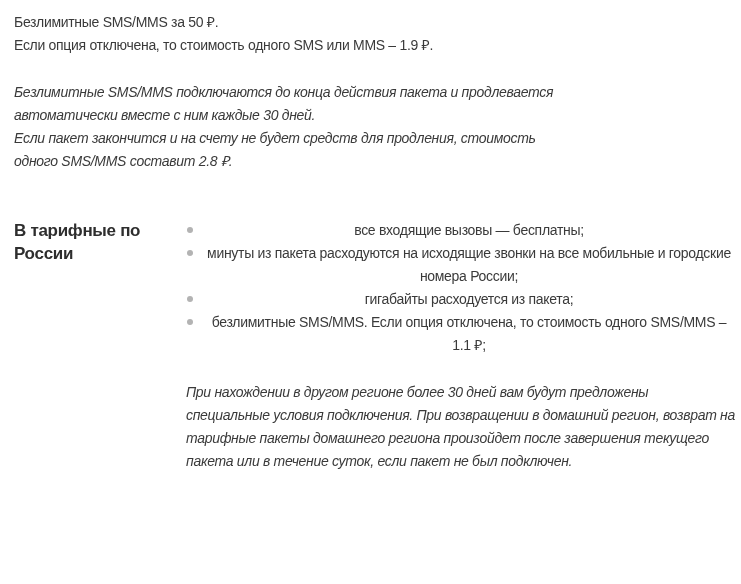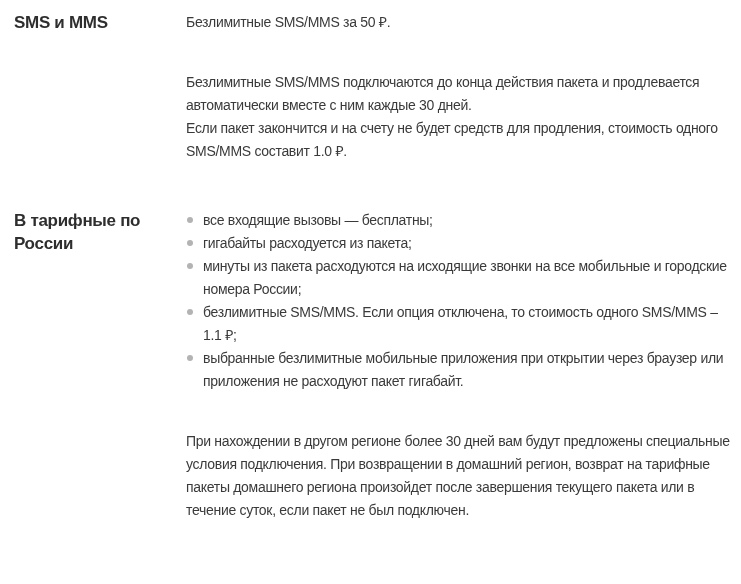--- a/index.html
+++ b/index.html
@@ -36,24 +36,25 @@
     color: var(--term-color);
   }
   .desc {
     flex: 0 0 549px;
     width: 549px;
     font-size: 14px;
     line-height: 23px;
     letter-spacing: -0.3px;
     color: var(--text-color);
   }
-  .para + .para, .outro { margin-top: 37px; }
+  .para + .para, .outro { margin-top: 24px; font-style: italic; }
   .line { display: block; }
   ul.bullets {
     list-style: none;
+    text-align: center;
   }
   ul.bullets li {
     position: relative;
     padding-left: 17px;
   }
   .bullet {
     position: absolute;
     left: 1px;
     top: 8px;
     width: 6px;
@@ -61,54 +62,50 @@
     border-radius: 50%;
     background: var(--bullet-color);
   }
 </style>
 </head>
 <body>
 
 <div class="doc">
 
   <div class="row">
-    <div class="term">SMS и MMS</div>
     <div class="desc">
       <div class="para">
         <span class="line">Безлимитные SMS/MMS за 50 ₽.</span>
+        <span class="line">Если опция отключена, то стоимость одного SMS или MMS – 1.9 ₽.</span>
       </div>
       <div class="para">
         <span class="line">Безлимитные SMS/MMS подключаются до конца действия пакета и продлевается автоматически вместе с ним каждые 30 дней.</span>
-        <span class="line">Если пакет закончится и на счету не будет средств для продления, стоимость одного SMS/MMS составит 1.0 ₽.</span>
+        <span class="line">Если пакет закончится и на счету не будет средств для продления, стоимость одного SMS/MMS составит 2.8 ₽.</span>
       </div>
     </div>
   </div>
 
   <div class="row">
     <div class="term">В тарифные по России</div>
     <div class="desc">
       <ul class="bullets">
         <li>
           <span class="bullet"></span>
           <span>все входящие вызовы — бесплатны;</span>
         </li>
         <li>
           <span class="bullet"></span>
+          <span>минуты из пакета расходуются на исходящие звонки на все мобильные и городские номера России;</span>
+        </li>
+        <li>
+          <span class="bullet"></span>
           <span>гигабайты расходуется из пакета;</span>
         </li>
         <li>
           <span class="bullet"></span>
-          <span>минуты из пакета расходуются на исходящие звонки на все мобильные и городские номера России;</span>
-        </li>
-        <li>
-          <span class="bullet"></span>
           <span>безлимитные SMS/MMS. Если опция отключена, то стоимость одного SMS/MMS – 1.1 ₽;</span>
-        </li>
-        <li>
-          <span class="bullet"></span>
-          <span>выбранные безлимитные мобильные приложения при открытии через браузер или приложения не расходуют пакет гигабайт.</span>
         </li>
       </ul>
       <div class="para outro">При нахождении в другом регионе более 30 дней вам будут предложены специальные условия подключения. При возвращении в домашний регион, возврат на тарифные пакеты домашнего региона произойдет после завершения текущего пакета или в течение суток, если пакет не был подключен.</div>
     </div>
   </div>
 
 </div>
 
 </body></html>

